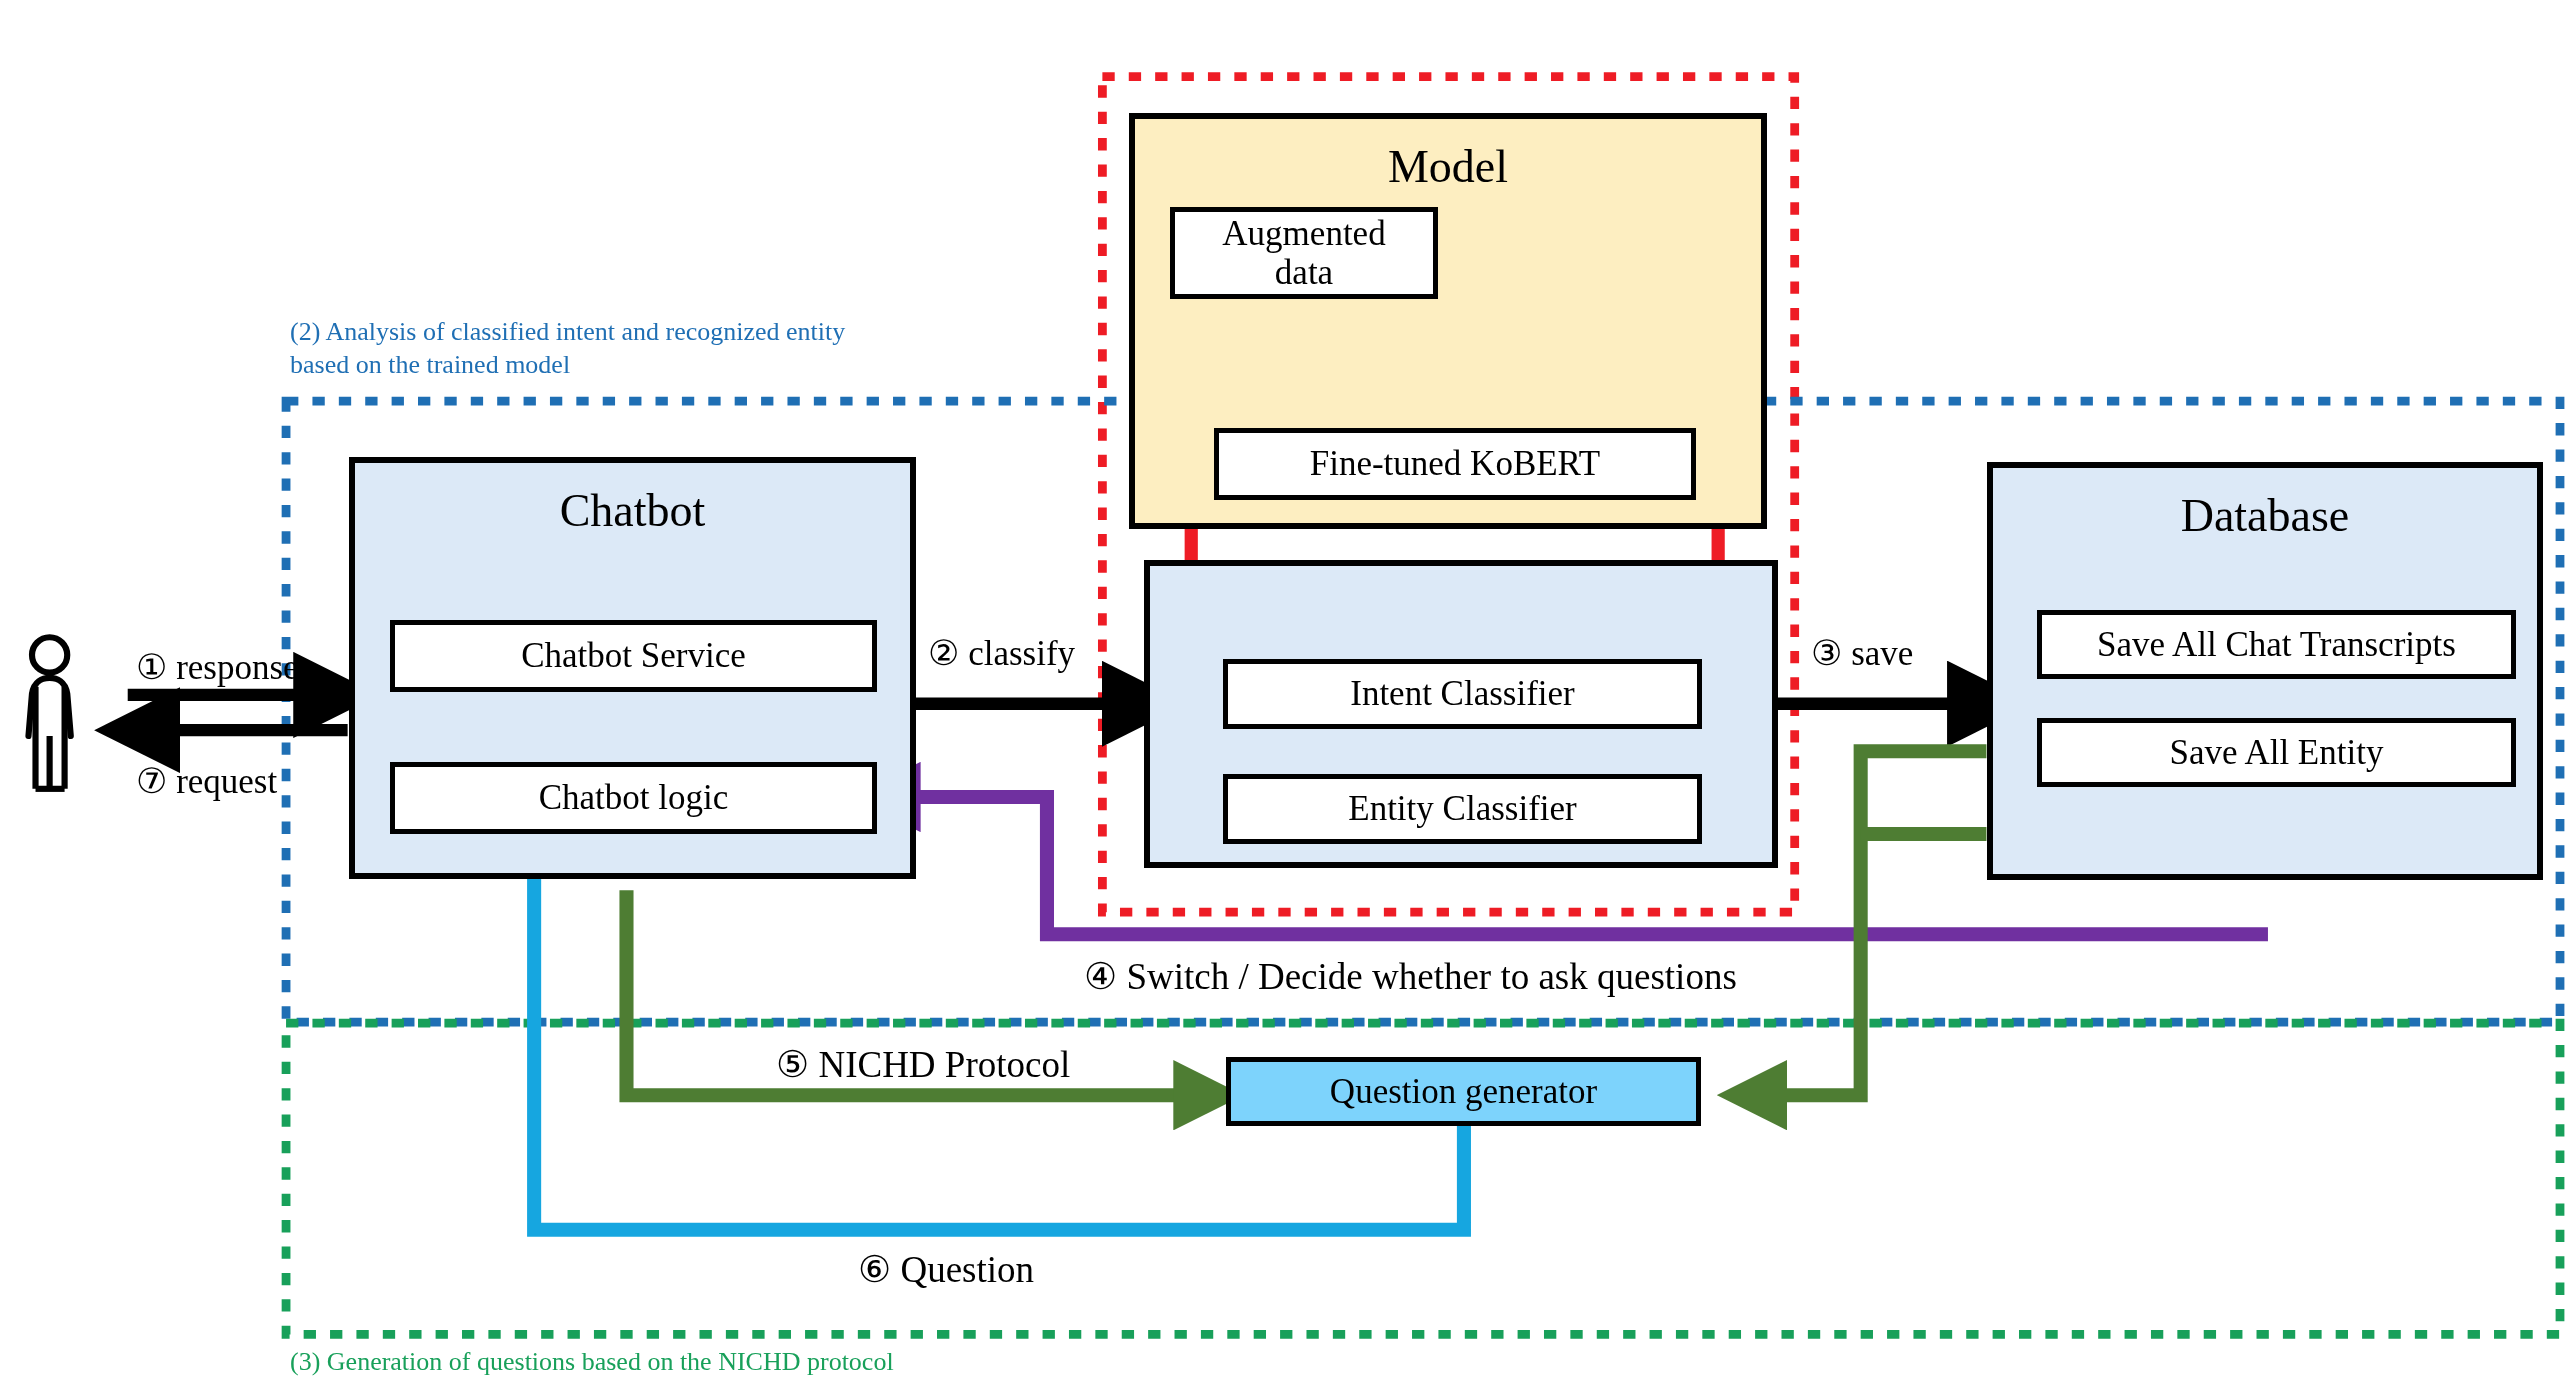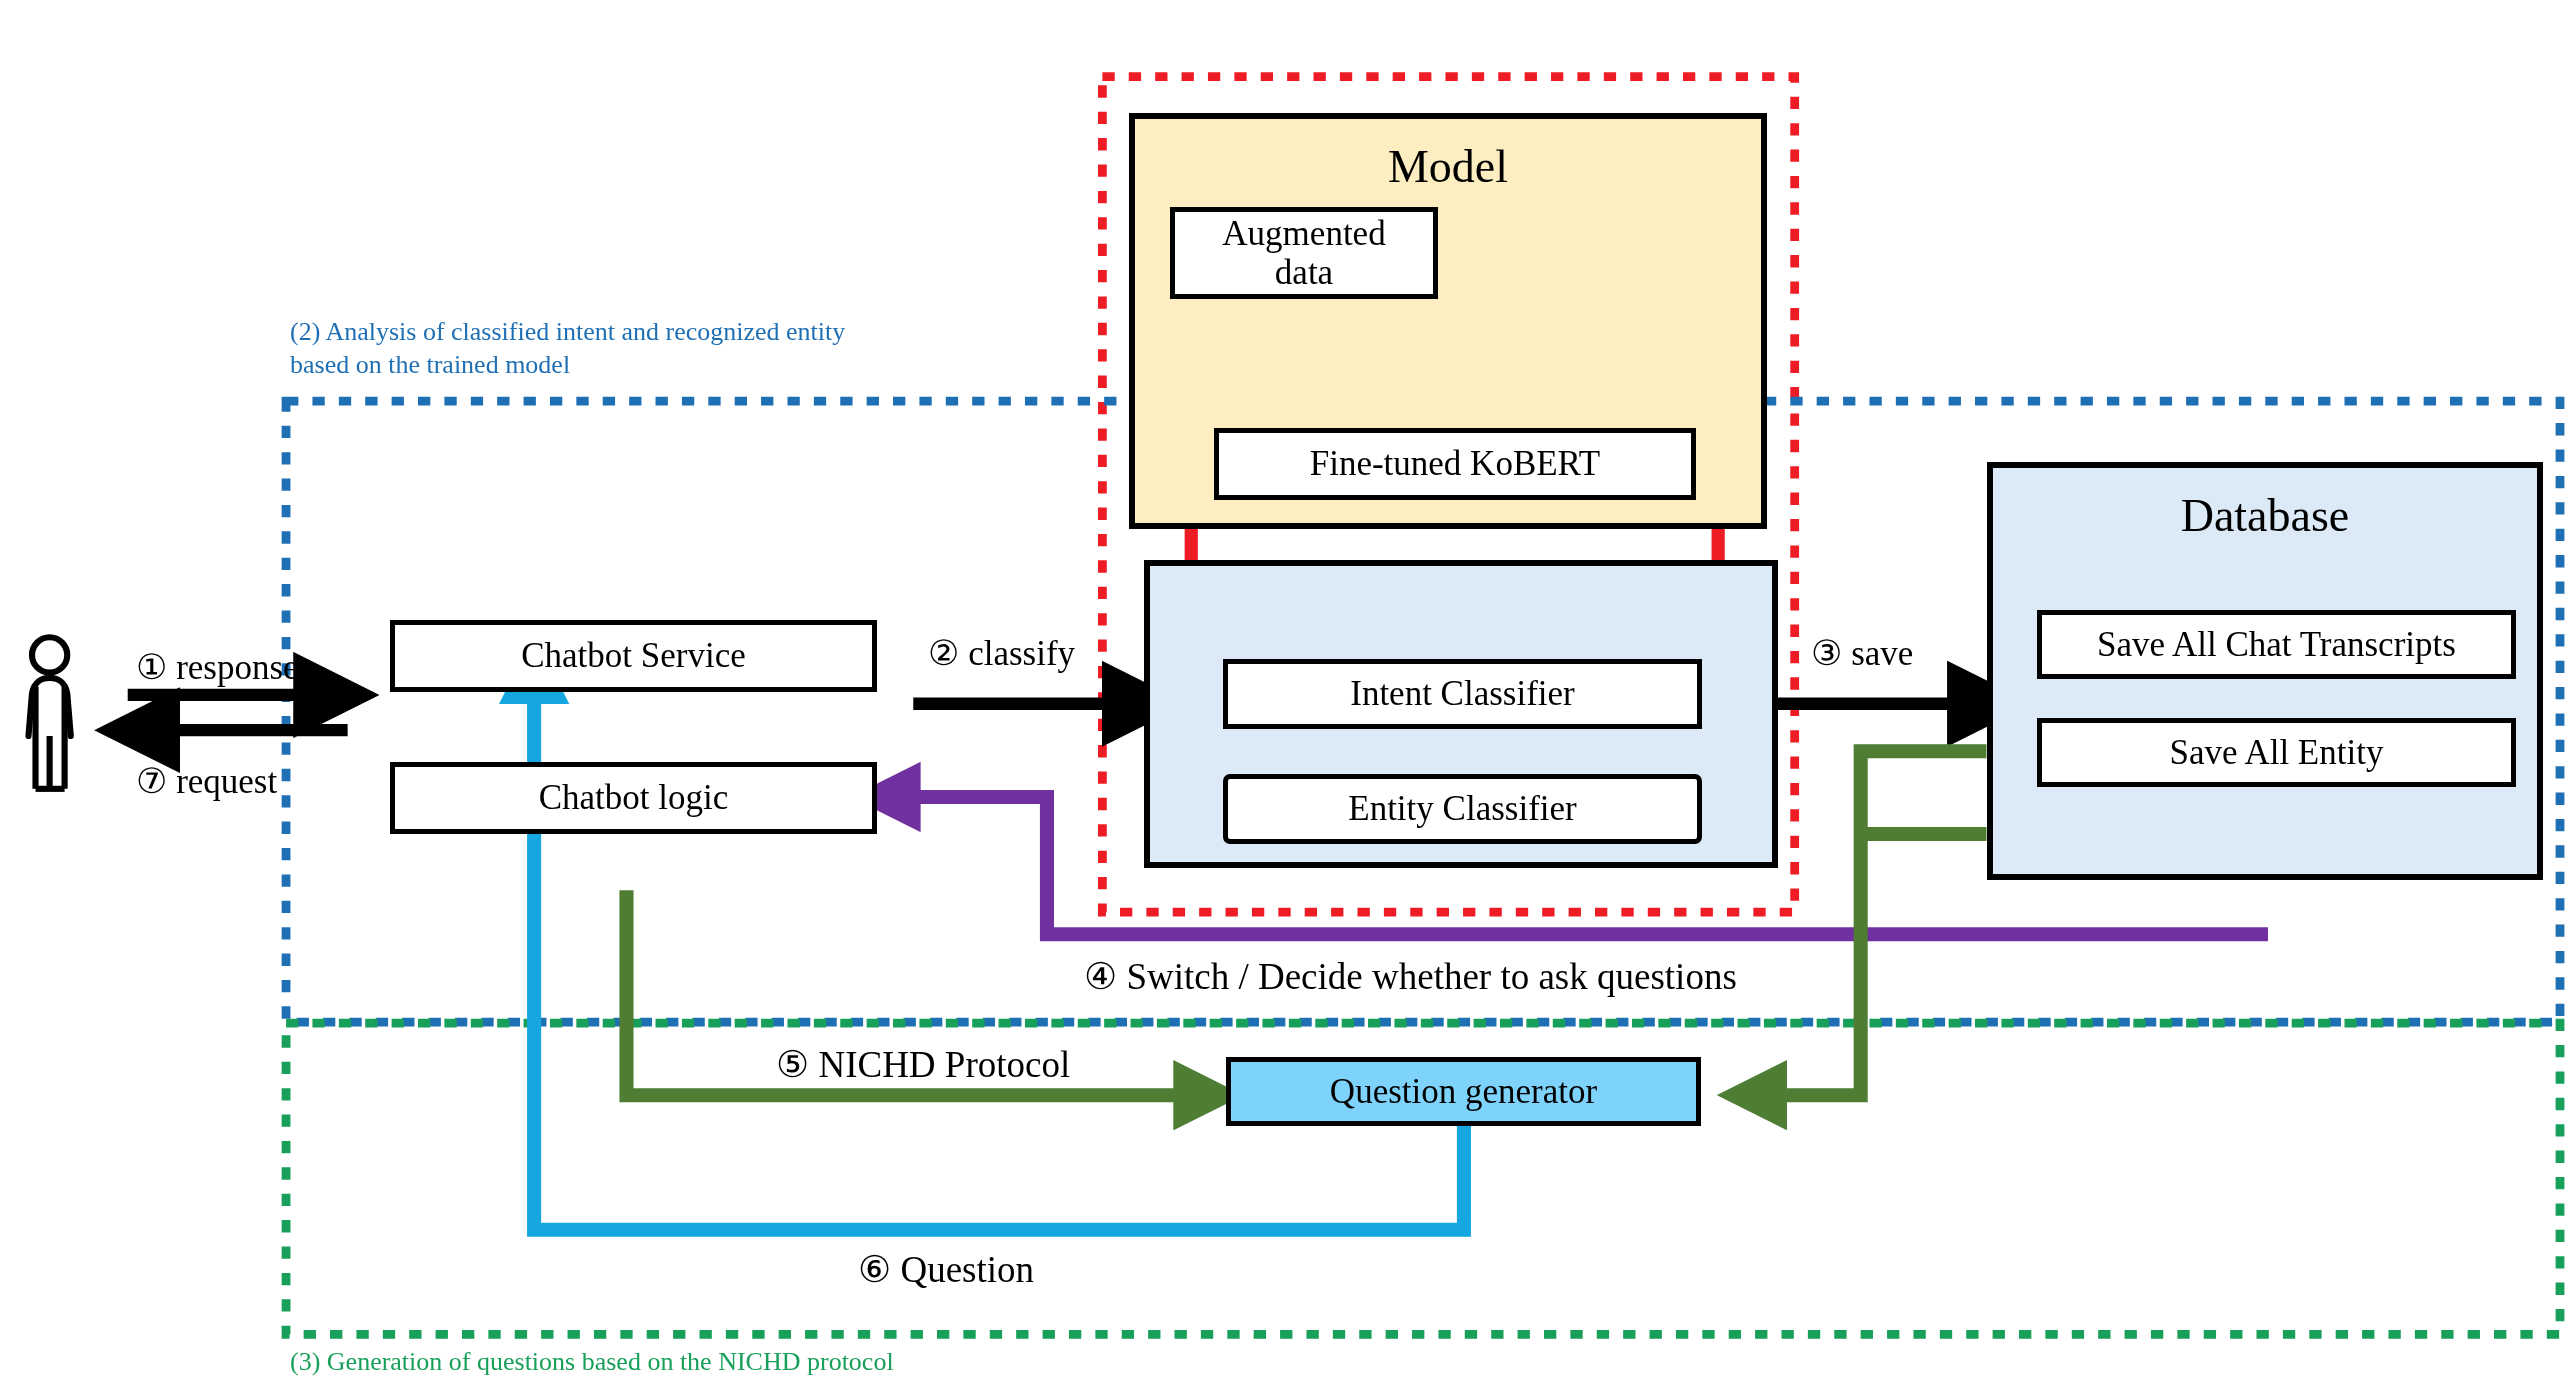--- a/index.html
+++ b/index.html
@@ -87,26 +87,29 @@
 
   <div class="abs rlabel green" style="left:290px;top:1345px;width:792px;">(3) Generation of questions based on the NICHD protocol</div>
 
   <div class="bigbox modelbox" style="left:1129px;top:113px;width:638px;height:416px;">
     <div class="bt" style="top:21px;">Model</div>
   </div>
   <div class="inner" style="left:1170px;top:207px;width:268px;height:92px;white-space:pre-line;">Augmented
 data</div>
   <div class="inner" style="left:1214px;top:428px;width:482px;height:72px;">Fine-tuned KoBERT</div>
 
+  <div class="bigbox bluebox" style="left:349px;top:457px;width:567px;height:422px;">
+    <div class="bt" style="top:21px;">Chatbot</div>
+  </div>
   <div class="inner" style="left:390px;top:620px;width:487px;height:72px;">Chatbot Service</div>
   <div class="inner" style="left:390px;top:762px;width:487px;height:72px;">Chatbot logic</div>
 
   <div class="bigbox bluebox" style="left:1144px;top:560px;width:634px;height:308px;"></div>
   <div class="inner" style="left:1223px;top:659px;width:479px;height:70px;">Intent Classifier</div>
-  <div class="inner" style="left:1223px;top:774px;width:479px;height:70px;border-radius:7px;">Entity Classifier</div>
+  <div class="inner" style="left:1223px;top:774px;width:479px;height:70px;">Entity Classifier</div>
 
   <div class="bigbox bluebox" style="left:1987px;top:462px;width:556px;height:418px;">
     <div class="bt" style="top:21px;">Database</div>
   </div>
   <div class="inner" style="left:2037px;top:610px;width:479px;height:69px;">Save All Chat Transcripts</div>
   <div class="inner" style="left:2037px;top:718px;width:479px;height:69px;">Save All Entity</div>
 
   <div class="inner qgen" style="left:1226px;top:1057px;width:475px;height:69px;">Question generator</div>
 
   <div class="abs" style="left:16px;top:632px;width:106px;height:163px;">

